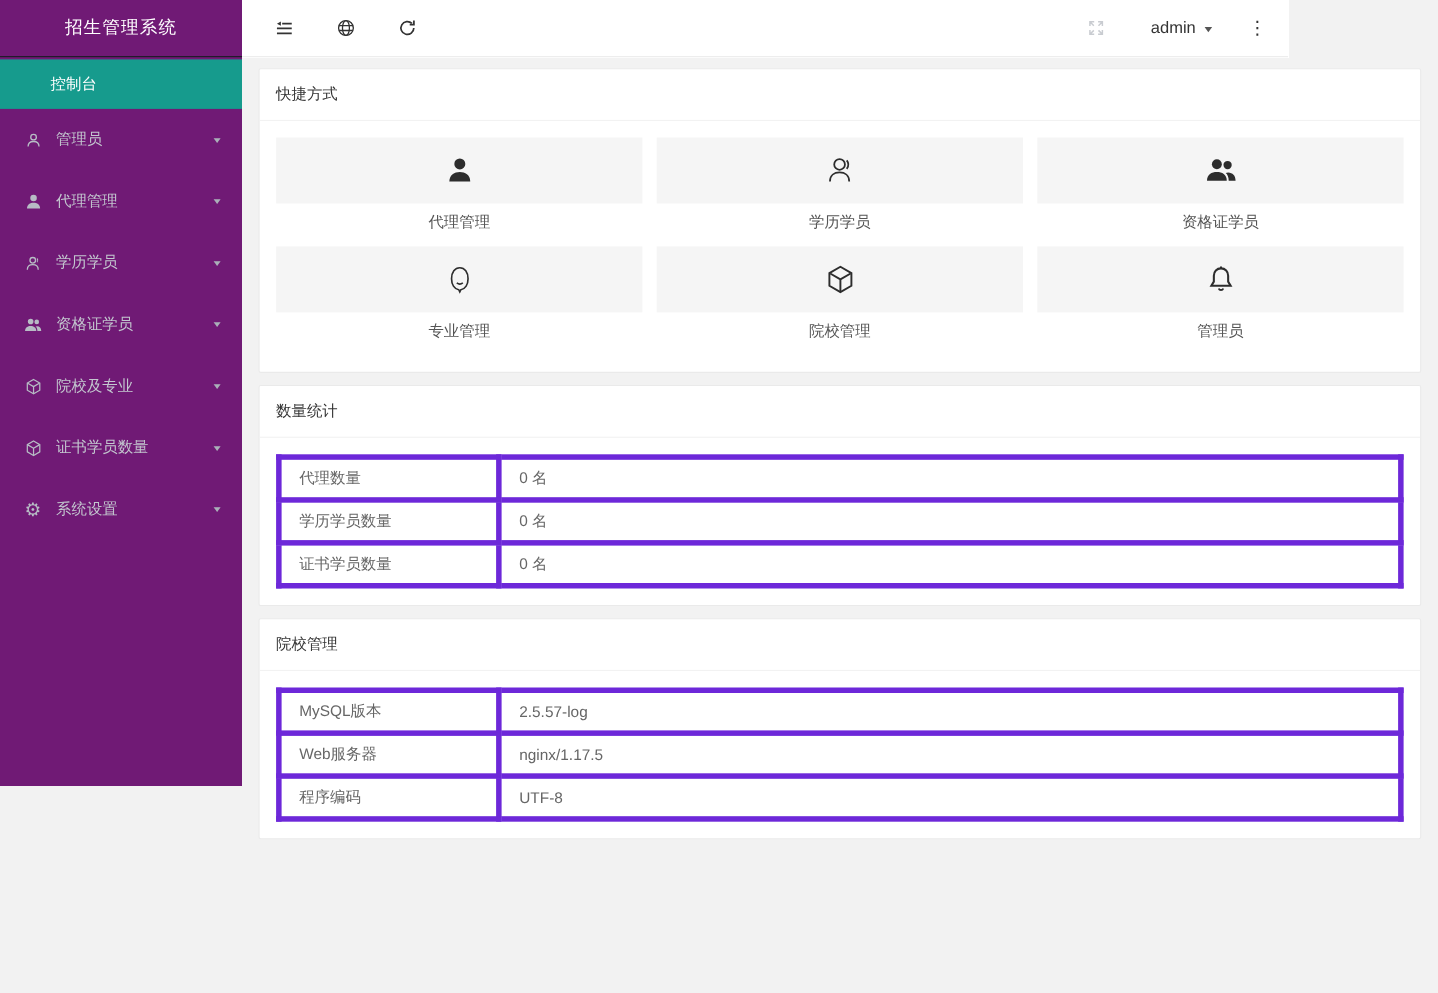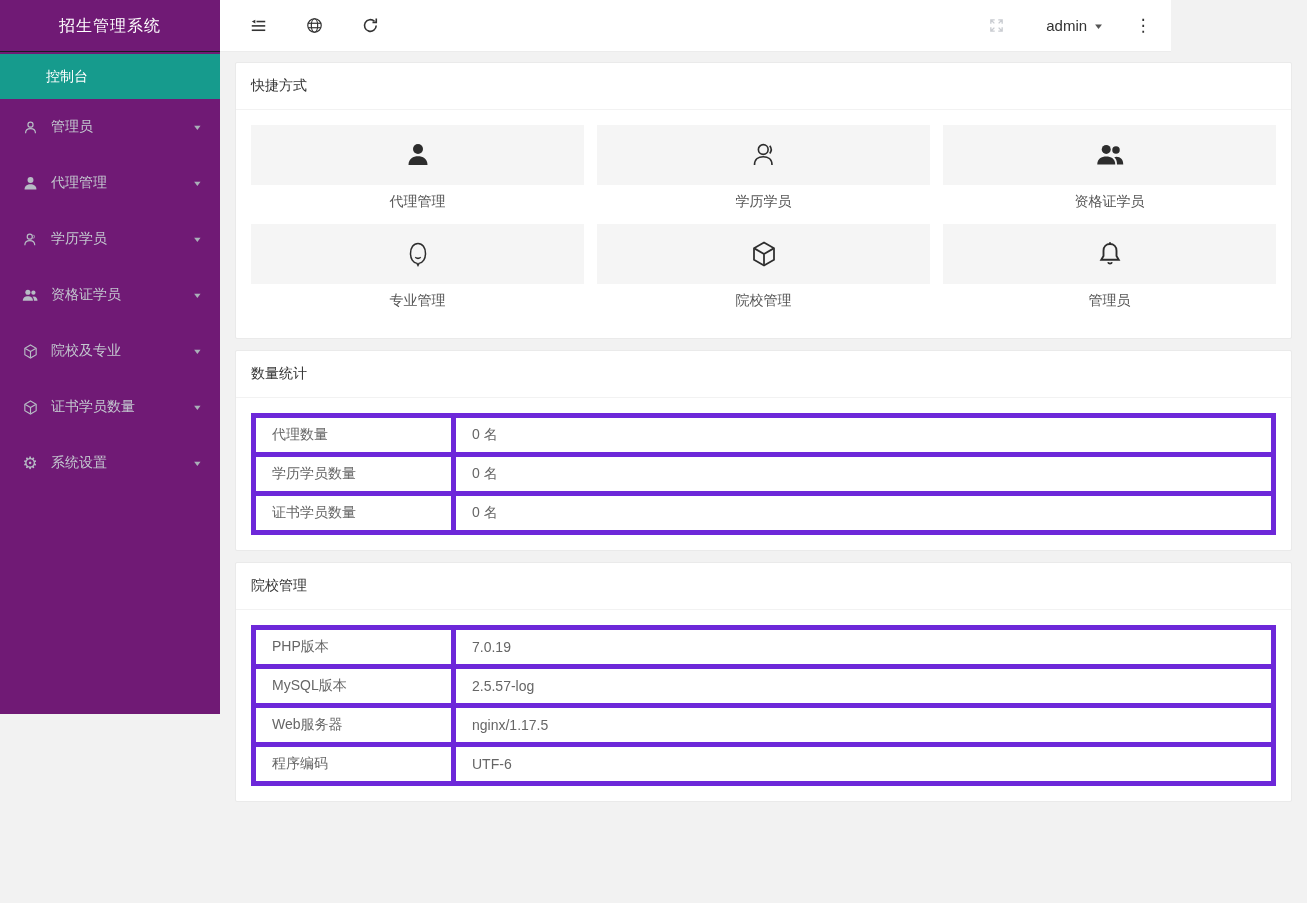--- a/index.html
+++ b/index.html
@@ -273,33 +273,29 @@
       </table>
     </div>
   </section>
 
   <section class="card">
     <div class="card-title">院校管理</div>
     <div class="card-body">
       <table class="info-table">
         <tbody>
           <tr>
-            <td class="k">PHP版本</td>
-            <td>7.0.19</td>
-          </tr>
-          <tr>
             <td class="k">MySQL版本</td>
             <td>2.5.57-log</td>
           </tr>
           <tr>
             <td class="k">Web服务器</td>
             <td>nginx/1.17.5</td>
           </tr>
           <tr>
             <td class="k">程序编码</td>
-            <td>UTF-6</td>
+            <td>UTF-8</td>
           </tr>
         </tbody>
       </table>
     </div>
   </section>
 
 </main>
 
 </body></html>

